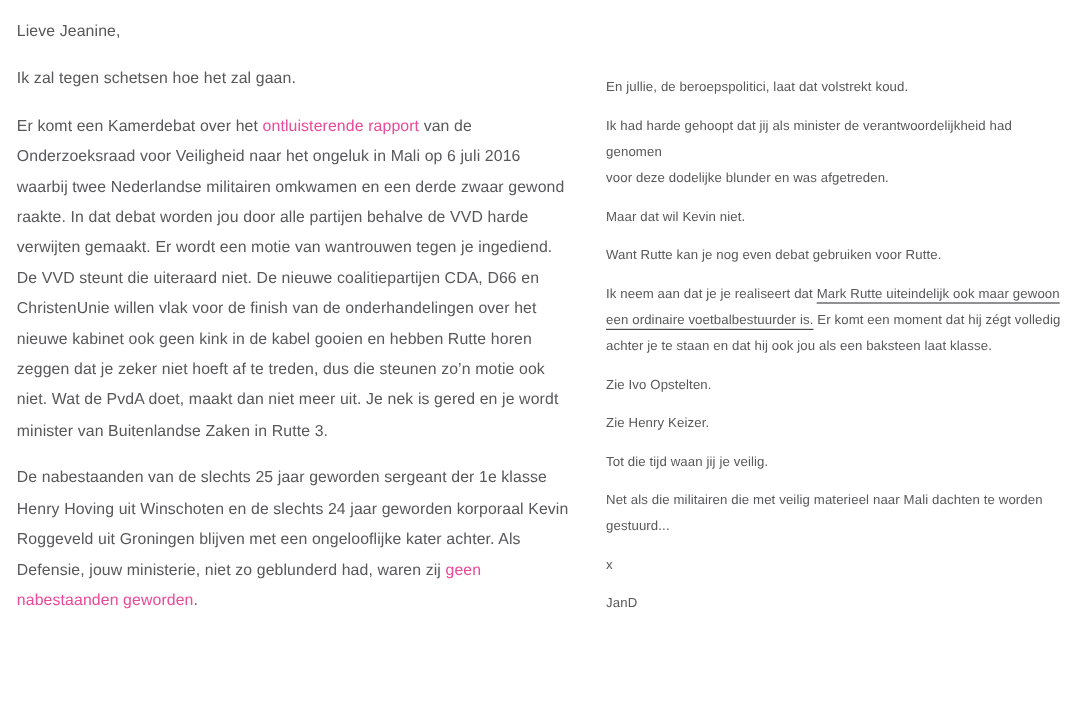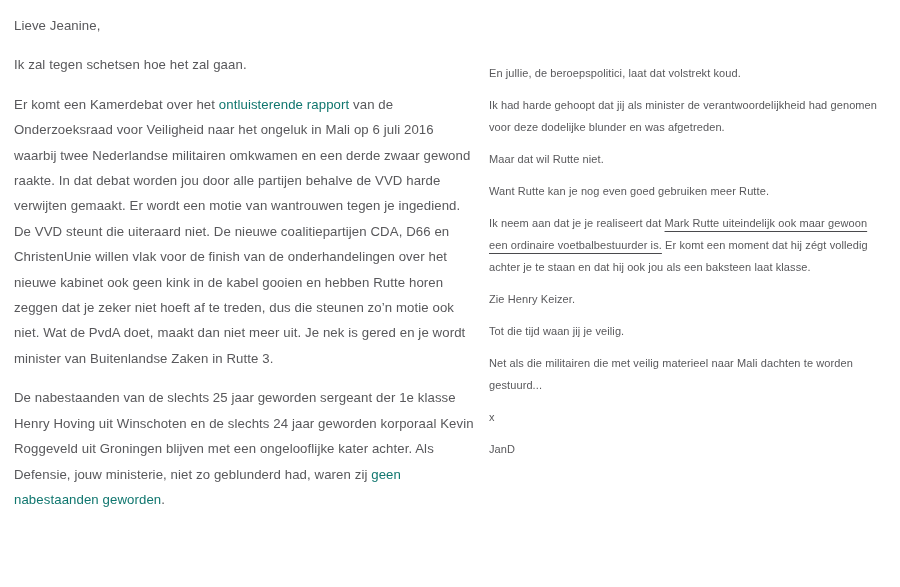--- a/index.html
+++ b/index.html
@@ -33,23 +33,23 @@
   }
   .col-left p { margin: 0 0 14px 0; }
   .col-right {
     left: 489px;
     top: 62px;
     width: 402px;
     font-size: 11px;
     line-height: 22px;
     letter-spacing: 0.1px;
   }
-  .col-right p { margin: 0 0 10px 0; }
+  .col-right p { margin: 0 0 10px 16px; }
   .seg-link {
-    color: #0f766e;
+    color: #ec4899;
     text-decoration: none;
     cursor: pointer;
   }
   .seg-underline {
     text-decoration: underline;
     text-decoration-color: #4a4a4d;
     text-decoration-thickness: 1px;
     text-underline-offset: 3.5px;
   }
 </style>
@@ -74,25 +74,26 @@
       <p><span>De nabestaanden van de slechts 25 jaar geworden sergeant der 1e klasse
 Henry Hoving uit Winschoten en de slechts 24 jaar geworden korporaal Kevin
 Roggeveld uit Groningen blijven met een ongelooflijke kater achter. Als
 Defensie, jouw ministerie, niet zo geblunderd had, waren zij </span><a class="seg-link" href="#">geen
 nabestaanden geworden</a><span>.</span></p>
     </div>
   <div class="col col-right">
       <p><span>En jullie, de beroepspolitici, laat dat volstrekt koud.</span></p>
       <p><span>Ik had harde gehoopt dat jij als minister de verantwoordelijkheid had genomen
 voor deze dodelijke blunder en was afgetreden.</span></p>
-      <p><span>Maar dat wil Rutte niet.</span></p>
-      <p><span>Want Rutte kan je nog even goed gebruiken meer Rutte.</span></p>
+      <p><span>Maar dat wil Kevin niet.</span></p>
+      <p><span>Want Rutte kan je nog even debat gebruiken voor Rutte.</span></p>
       <p><span>Ik neem aan dat je je realiseert dat </span><span class="seg-underline">Mark Rutte uiteindelijk ook maar gewoon
 een ordinaire voetbalbestuurder is.</span><span> Er komt een moment dat hij zégt volledig
 achter je te staan en dat hij ook jou als een baksteen laat klasse.</span></p>
+      <p><span>Zie Ivo Opstelten.</span></p>
       <p><span>Zie Henry Keizer.</span></p>
       <p><span>Tot die tijd waan jij je veilig.</span></p>
       <p><span>Net als die militairen die met veilig materieel naar Mali dachten te worden
 gestuurd...</span></p>
       <p><span>x</span></p>
       <p><span>JanD</span></p>
     </div>
 </div>
 
 </body></html>

